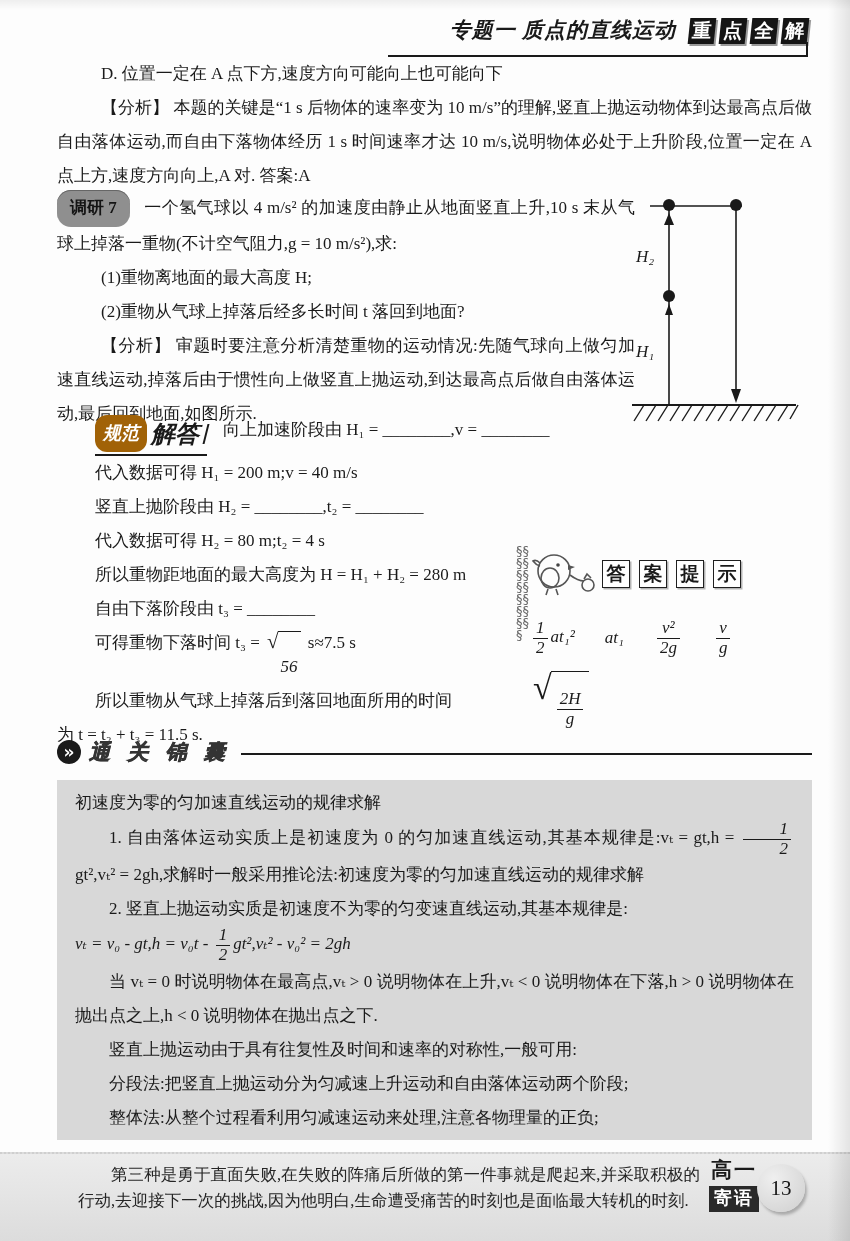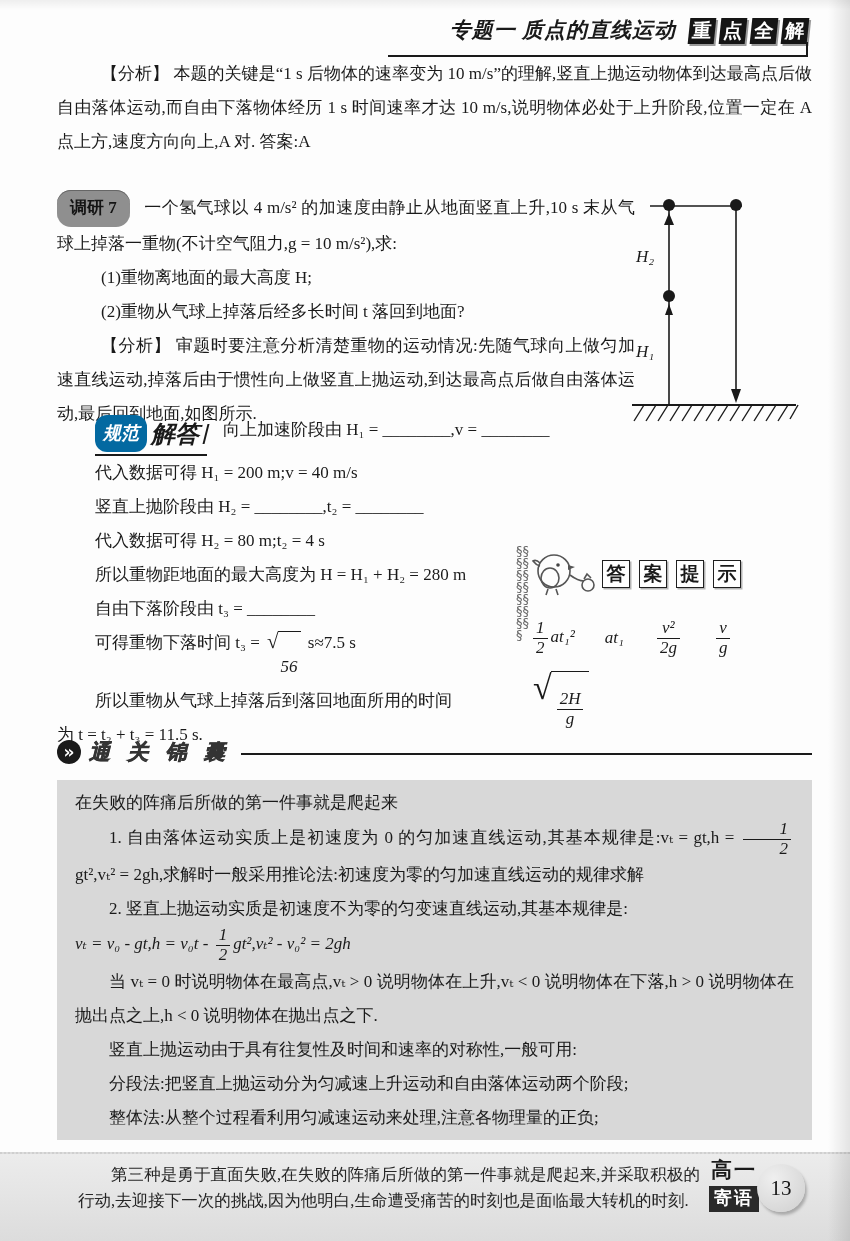--- a/index.html
+++ b/index.html
@@ -35,21 +35,21 @@
         padding:1px 13px 2px;border-radius:14px;margin-right:14px;font-size:17px;
         box-shadow:0 1px 0 #666 inset;}
   .diagram{position:absolute;top:2px;right:8px;}
 
   
   .secC{position:absolute;top:413px;left:57px;width:755px;}
   .sol-ind{padding-left:38px;}
   .sol-narrow{width:500px;}
   .sol-badge{display:inline-flex;align-items:center;border-bottom:2.5px solid #1a1a1a;
         padding-bottom:2px;margin-right:16px;vertical-align:-4px;}
-  .sol-badge .script{background:#0369a1;color:#fff;font-style:italic;font-weight:bold;
+  .sol-badge .script{background:#a16207;color:#fff;font-style:italic;font-weight:bold;
         font-size:18px;padding:1px 8px 2px;border-radius:12px;}
   .sol-badge .bold{font-weight:bold;font-style:italic;font-size:24px;margin-left:4px;}
   .badge-tick{display:inline-block;width:0;height:20px;border-right:2px solid #1a1a1a;
         transform:skewX(-14deg);margin-left:6px;}
 
   .sqrt{display:inline-flex;align-items:flex-start;margin:0 3px;}
   .sqrt-sym{font-size:21px;line-height:1;margin-right:-1px;}
   .sqrt-rad{border-top:1.5px solid #1a1a1a;padding:18px 3px 0;}
 
   .frac{display:inline-flex;flex-direction:column;text-align:center;vertical-align:middle;
@@ -112,20 +112,21 @@
       <span class="hbox">重</span>
       <span class="hbox">点</span>
       <span class="hbox">全</span>
       <span class="hbox">解</span>
     </span>
   </div>
   <div class="header-rule"></div>
   <div class="header-hook"></div>
 
   <div class="secA">
+    <div class="line indent">D. 位置一定在 A 点下方,速度方向可能向上也可能向下</div>
     <div class="line indent just">【分析】 本题的关键是“1 s 后物体的速率变为 10 m/s”的理解,竖直上抛运动物体到达最高点后做自由落体运动,而自由下落物体经历 1 s 时间速率才达 10 m/s,说明物体必处于上升阶段,位置一定在 A 点上方,速度方向向上,A 对. 答案:A</div>
   </div>
 
   <div class="secB">
     <div class="text">
       <div class="line just">
         <span class="badge-pill">调研 7</span><span>一个氢气球以 4 m/s² 的加速度由静止从地面竖直上升,10 s 末从气球上掉落一重物(不计空气阻力,g = 10 m/s²),求:</span>
       </div>
       <div class="line indent">(1)重物离地面的最大高度 H;</div>
       <div class="line indent">(2)重物从气球上掉落后经多长时间 t 落回到地面?</div>
@@ -236,21 +237,21 @@
     </div>
   </div>
 
   <div class="secD">
     <span class="ff-icon">»</span>
     <span class="tips-title">通 关 锦 囊</span>
     <span class="tips-rule"></span>
   </div>
 
   <div class="secE">
-    <p class="box-title">在失败的阵痛后所做的第一件事就是爬起来</p>
+    <p class="box-title">初速度为零的匀加速直线运动的规律求解</p>
     <p class="tip-ind">
       <span>1. 自由落体运动实质上是初速度为 0 的匀加速直线运动,其基本规律是:vₜ = gt,h =</span>
       <span class="frac math">
           <span class="num">1</span>
           <span class="den">2</span>
         </span><span>gt²,vₜ² = 2gh,求解时一般采用推论法:初速度为零的匀加速直线运动的规律求解</span>
     </p>
     <p class="tip-ind">2. 竖直上抛运动实质是初速度不为零的匀变速直线运动,其基本规律是:</p>
     <p class="formula-line math">
       <span>vₜ = v₀ - gt,h = v₀t -</span>

